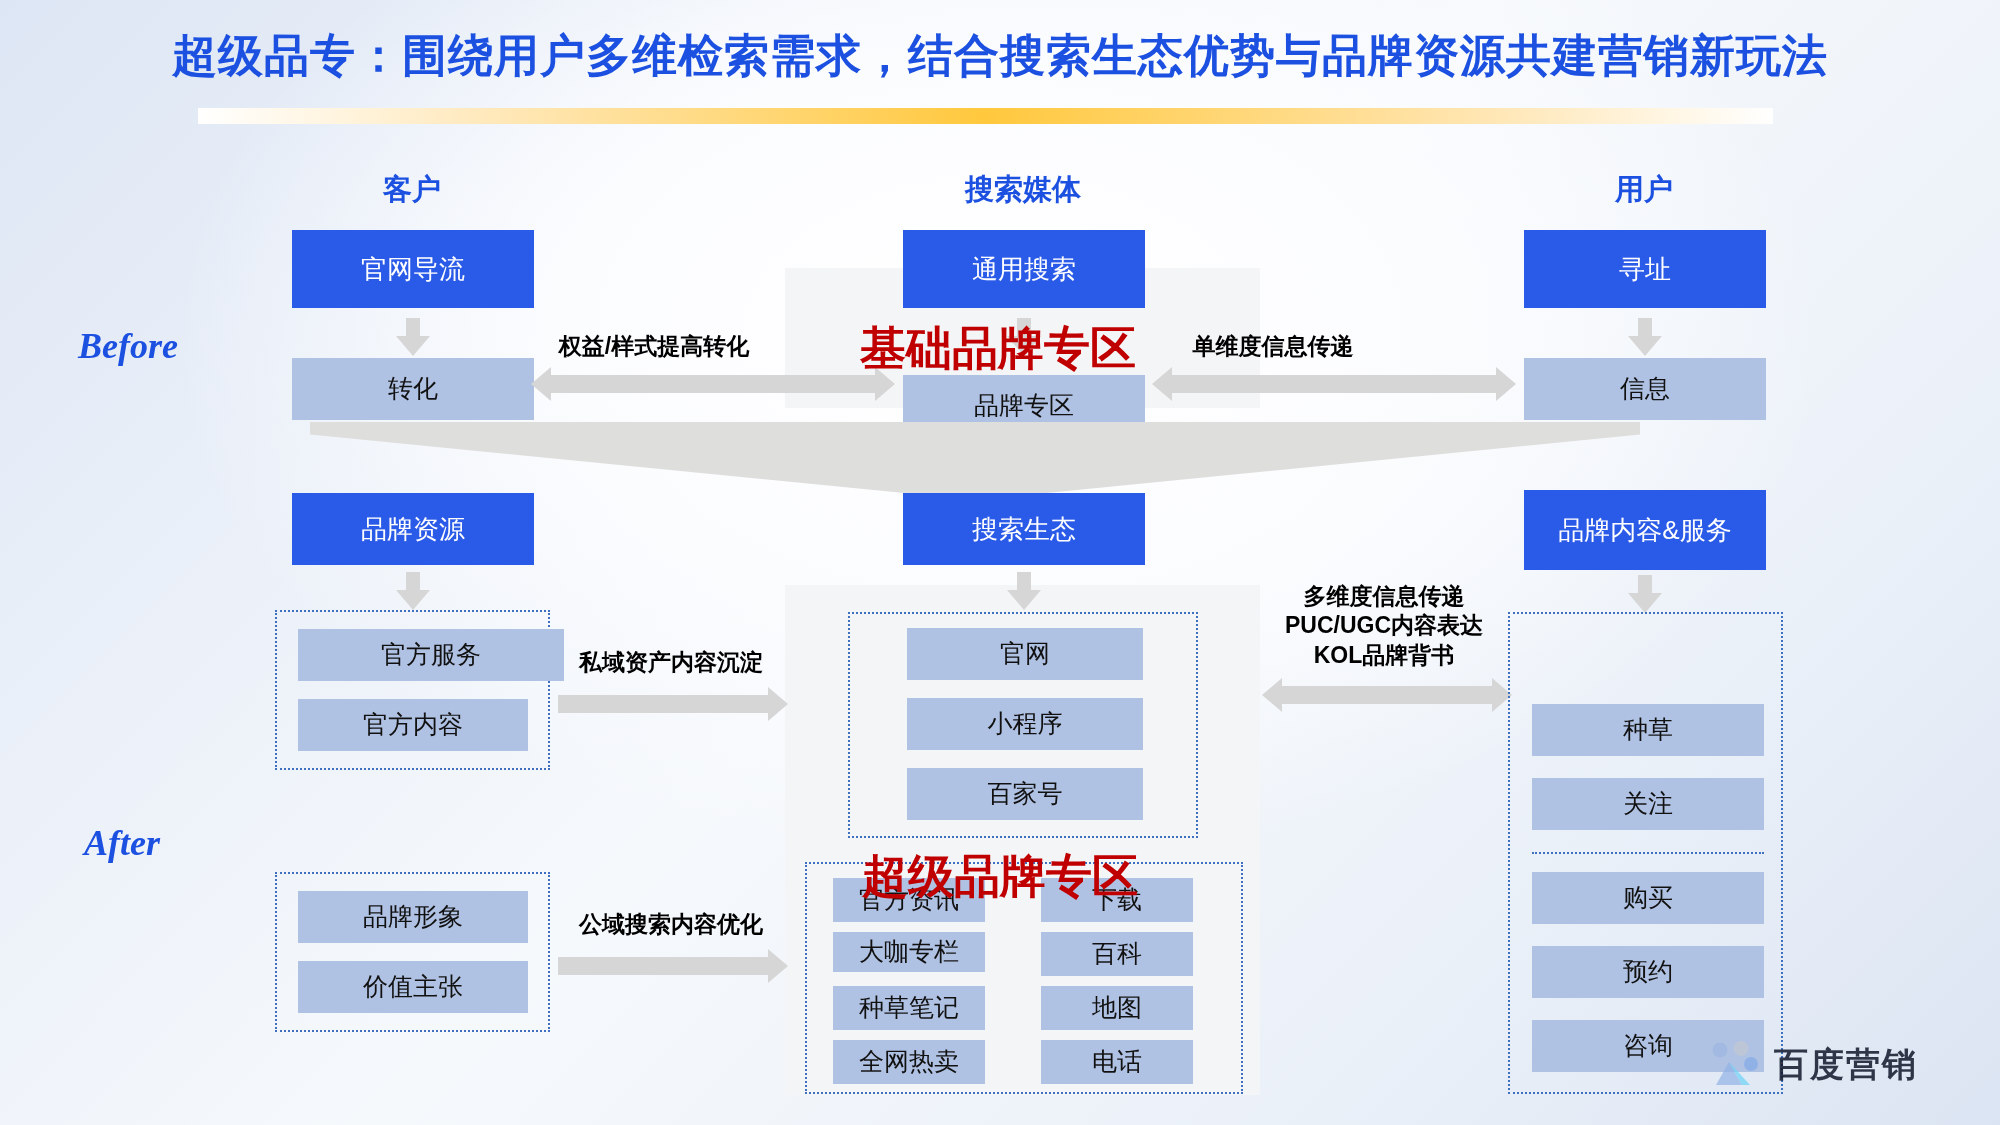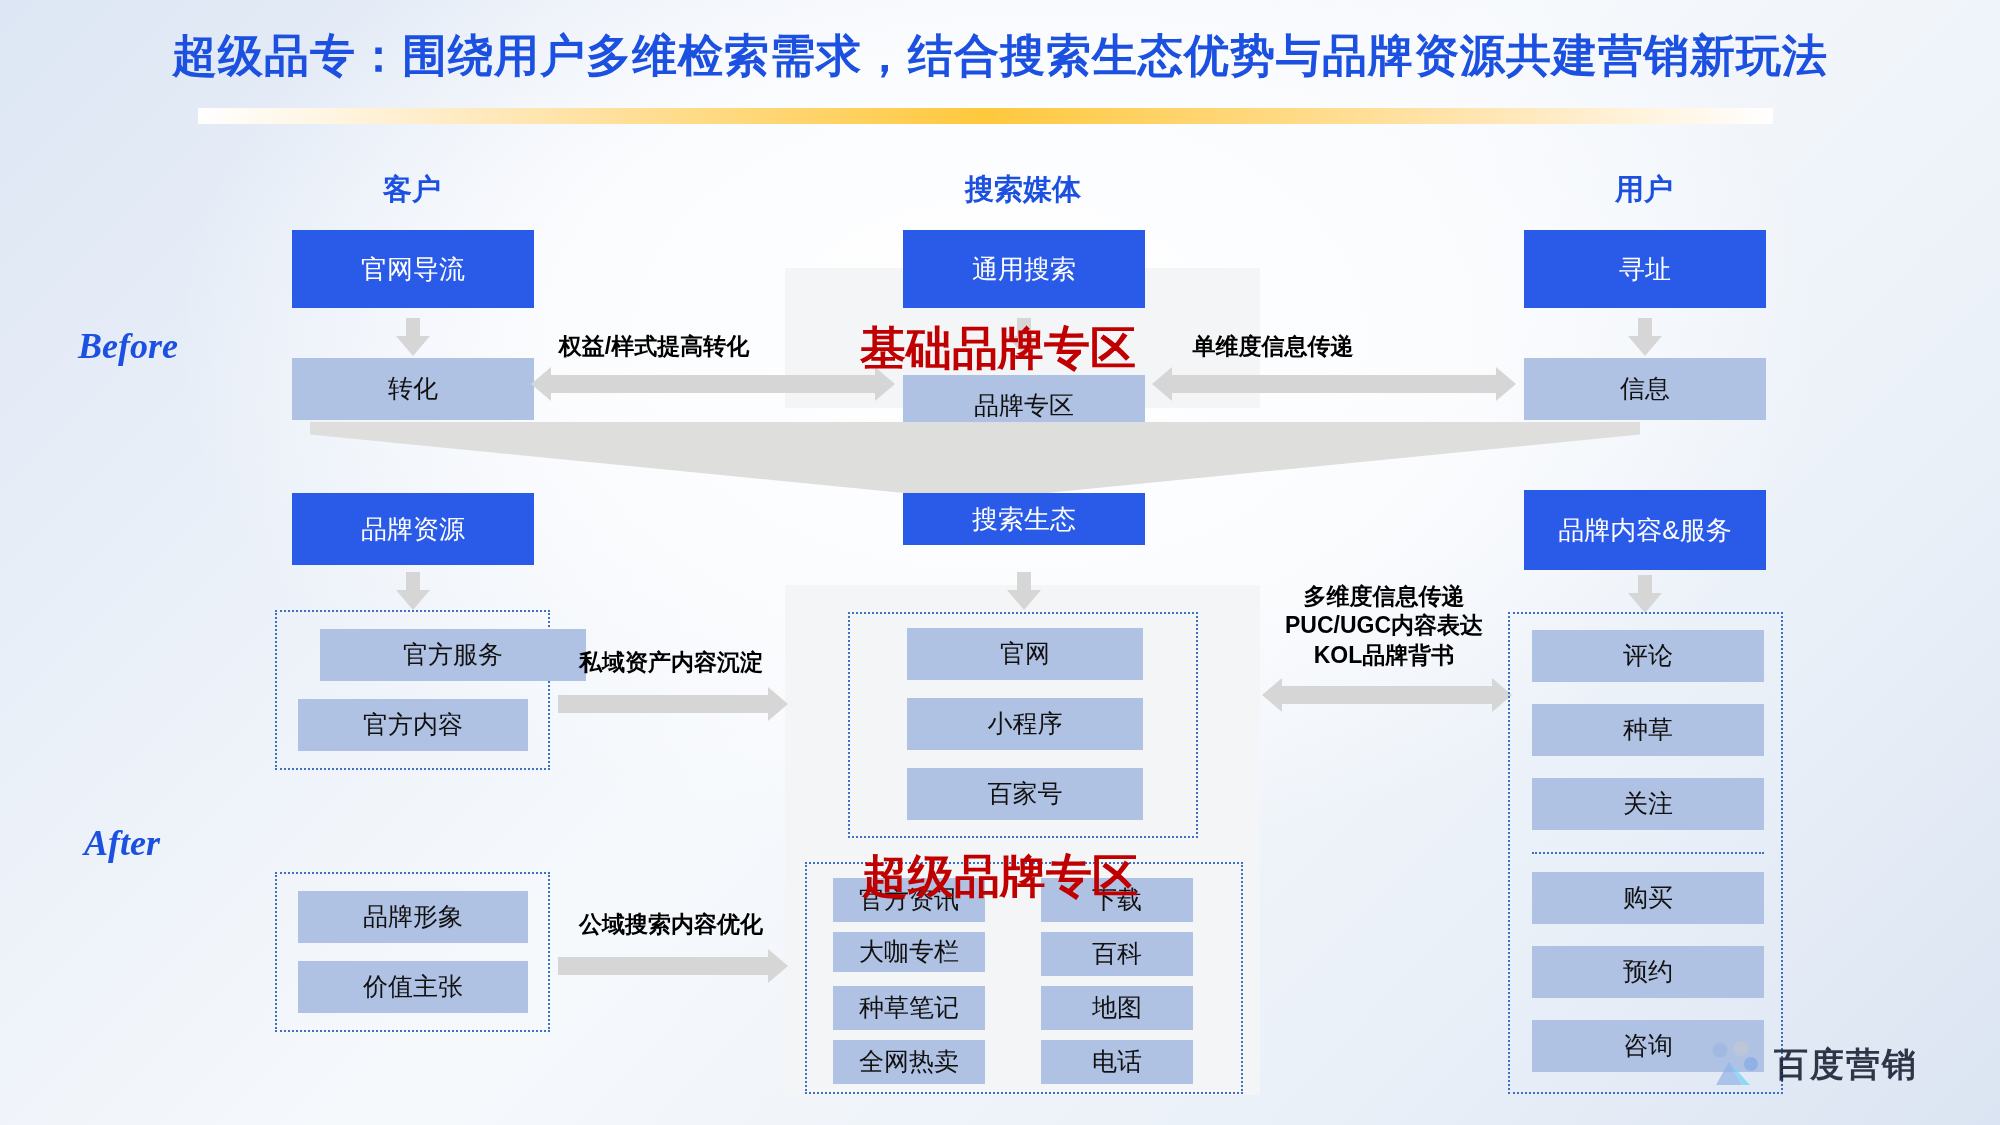--- a/index.html
+++ b/index.html
@@ -154,42 +154,42 @@
 
   <div class="abs panel-gray" style="left:785px;top:585px;width:475px;height:510px;"></div>
 
   <div class="abs bx bx-blue" style="left:292px;top:493px;width:242px;height:72px;">品牌资源</div>
   <div class="abs darrow" style="left:396px;top:572px;">
     <i class="stem"></i>
       <i class="head"></i>
   </div>
 
   <div class="abs dotted" style="left:275px;top:610px;width:275px;height:160px;">
-    <div class="bx bx-light" style="position:absolute;left:21px;top:17px;width:266px;height:52px;margin-left:22px;">官方服务</div>
+    <div class="bx bx-light" style="position:absolute;left:21px;top:17px;width:266px;height:52px;">官方服务</div>
     <div class="bx bx-light" style="position:absolute;left:21px;top:87px;width:230px;height:52px;">官方内容</div>
   </div>
 
   <div class="abs dotted" style="left:275px;top:872px;width:275px;height:160px;">
     <div class="bx bx-light" style="position:absolute;left:21px;top:17px;width:230px;height:52px;">品牌形象</div>
     <div class="bx bx-light" style="position:absolute;left:21px;top:87px;width:230px;height:52px;">价值主张</div>
   </div>
 
   <div class="abs arrow-cap" style="left:556px;top:648px;width:230px;">私域资产内容沉淀</div>
   <div class="abs harrow right-only" style="left:558px;top:687px;width:230px;">
     <i class="bar"></i>
       <i class="hr"></i>
   </div>
 
   <div class="abs arrow-cap" style="left:556px;top:910px;width:230px;">公域搜索内容优化</div>
   <div class="abs harrow right-only" style="left:558px;top:949px;width:230px;">
     <i class="bar"></i>
       <i class="hr"></i>
   </div>
 
-  <div class="abs bx bx-blue" style="left:903px;top:493px;width:242px;height:52px;">搜索生态</div>
+  <div class="abs bx bx-blue" style="left:903px;top:493px;width:242px;height:72px;">搜索生态</div>
   <div class="abs darrow" style="left:1007px;top:572px;">
     <i class="stem"></i>
       <i class="head"></i>
   </div>
 
   <div class="abs dotted" style="left:848px;top:612px;width:350px;height:226px;">
     <div class="bx bx-light" style="position:absolute;left:57px;top:14px;width:236px;height:52px;">官网</div>
     <div class="bx bx-light" style="position:absolute;left:57px;top:84px;width:236px;height:52px;">小程序</div>
     <div class="bx bx-light" style="position:absolute;left:57px;top:154px;width:236px;height:52px;">百家号</div>
   </div>
@@ -217,21 +217,20 @@
       <i class="hr"></i>
   </div>
 
   <div class="abs bx bx-blue" style="left:1524px;top:490px;width:242px;height:80px;">品牌内容&amp;服务</div>
   <div class="abs darrow" style="left:1628px;top:575px;">
     <i class="stem"></i>
       <i class="head"></i>
   </div>
 
   <div class="abs dotted" style="left:1508px;top:612px;width:275px;height:482px;">
-    <div class="bx bx-light" style="position:absolute;left:22px;top:16px;width:232px;height:52px;">评论</div>
     <div class="bx bx-light" style="position:absolute;left:22px;top:90px;width:232px;height:52px;">种草</div>
     <div class="bx bx-light" style="position:absolute;left:22px;top:164px;width:232px;height:52px;">关注</div>
 
     <div style="position:absolute;left:22px;top:238px;width:232px;border-top:2px dotted #3f6fbf;"></div>
 
     <div class="bx bx-light" style="position:absolute;left:22px;top:332px;width:232px;height:52px;">预约</div>
     <div class="bx bx-light" style="position:absolute;left:22px;top:258px;width:232px;height:52px;">购买</div>
     <div class="bx bx-light" style="position:absolute;left:22px;top:406px;width:232px;height:52px;">咨询</div>
   </div>
 

